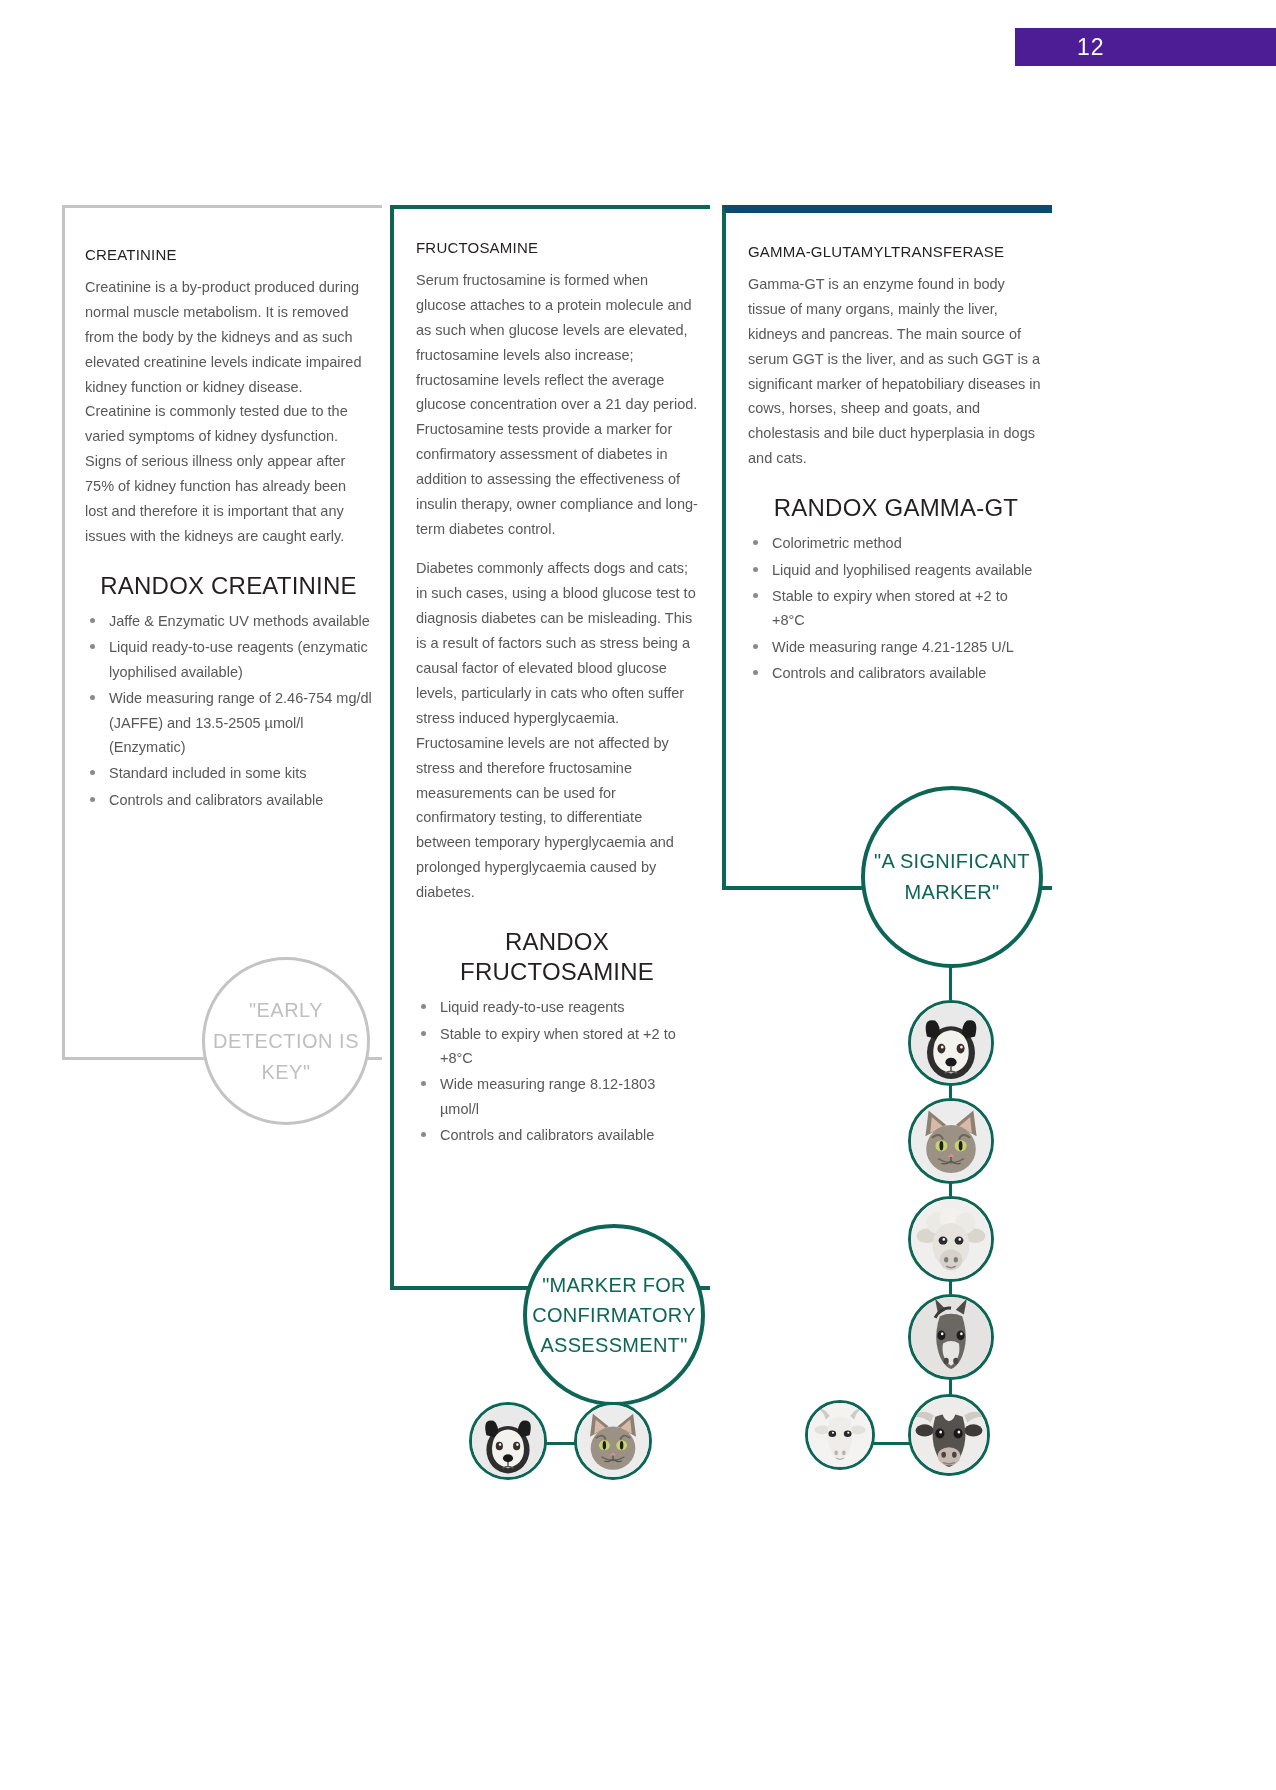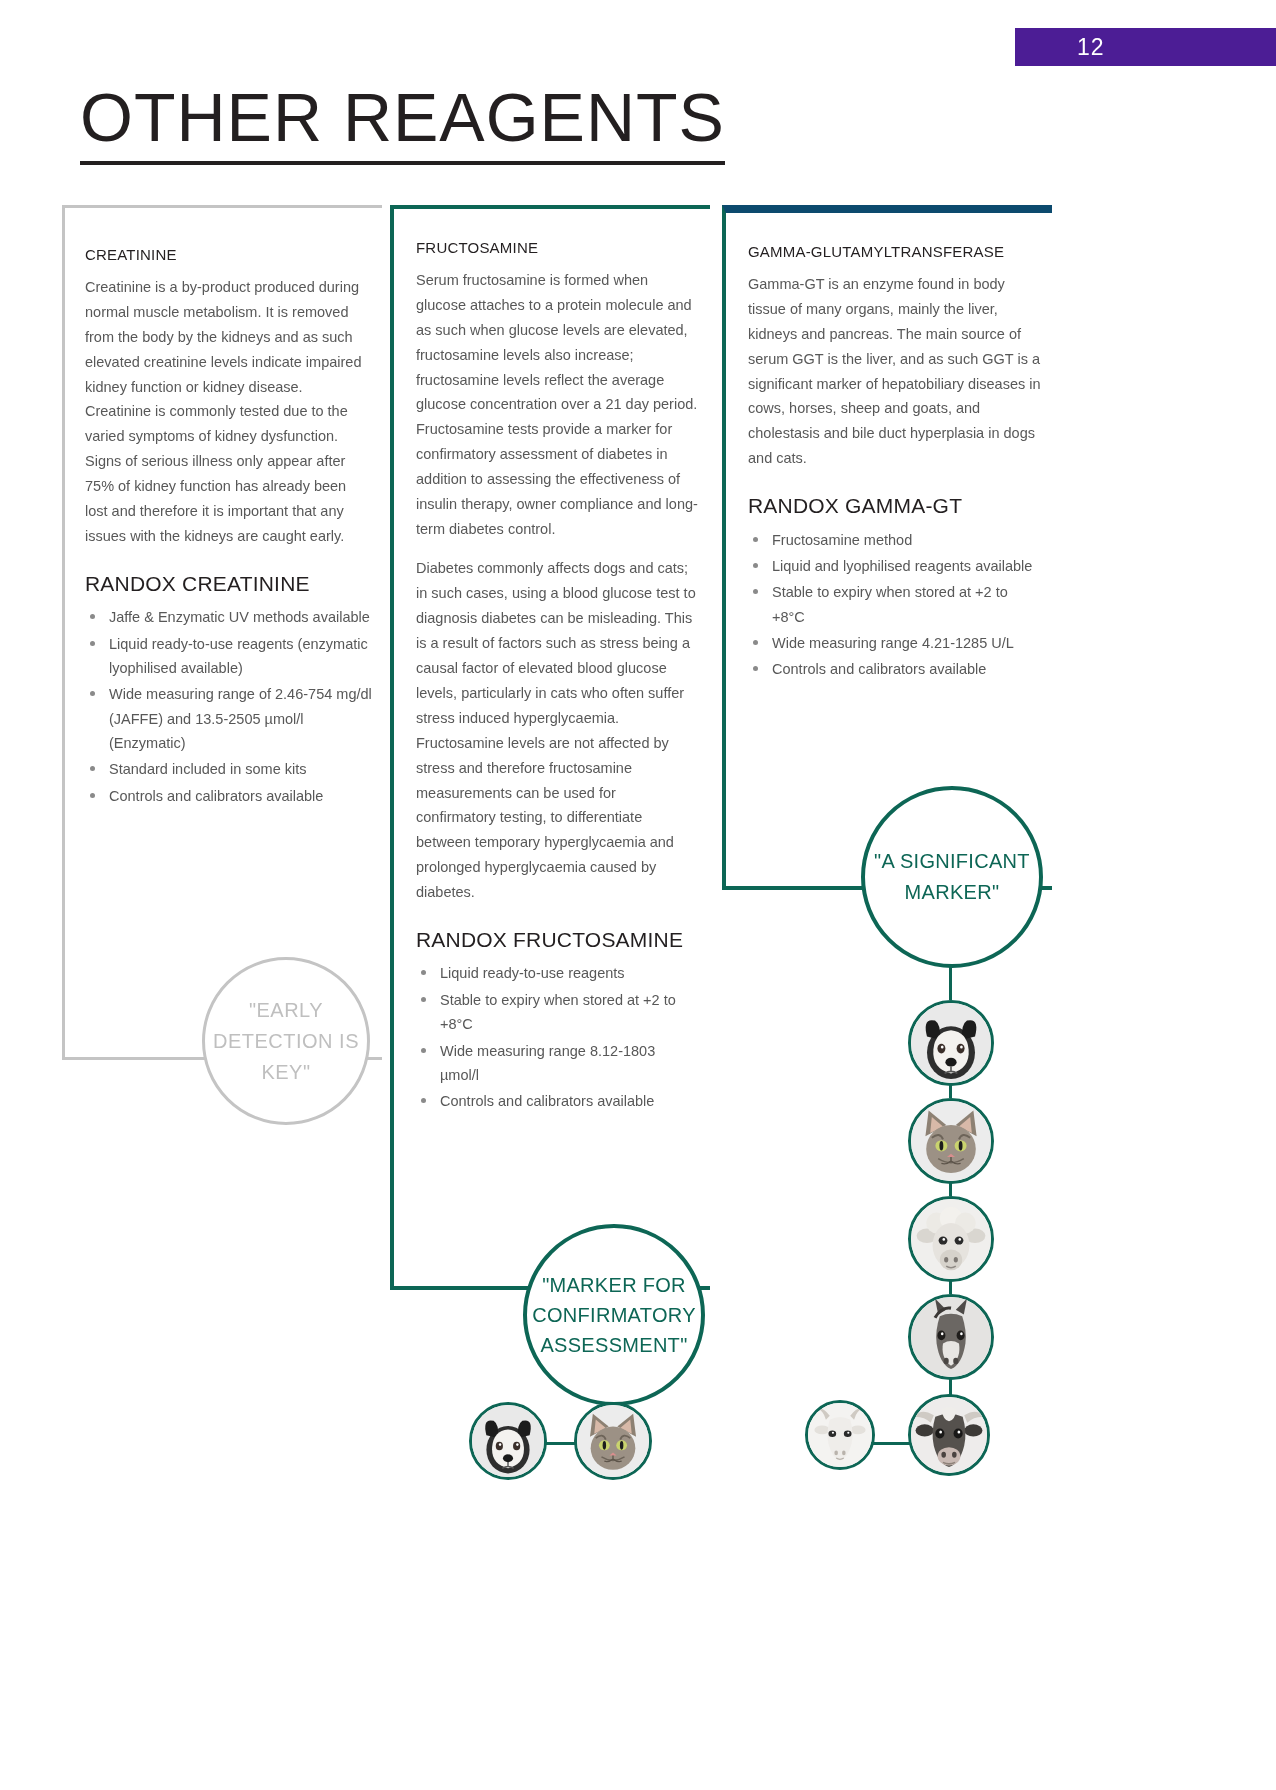--- a/index.html
+++ b/index.html
@@ -54,22 +54,22 @@
     border-top:8px solid #0c4a6e;
     border-bottom:4px solid #0d6655;
     padding:30px 8px 0 22px;
   }
 
   h2.sec{
     font-size:15px;color:#231f20;font-weight:400;
     margin:0 0 10px 0;line-height:1.25;letter-spacing:0.2px;
   }
   h3.sub{
-    font-size:21px;color:#231f20;font-weight:400;
-    margin:22px 0 8px 0;line-height:1.25;letter-spacing:0.2px;
+    font-size:24px;color:#231f20;font-weight:400;
+    margin:22px 0 8px 0;line-height:1.25;letter-spacing:0.2px;text-align:center;
   }
   p.body{
     font-size:14.5px;line-height:1.72;margin:0 0 14px 0;color:#585858;
   }
   ul.bul{margin:0;padding:0;list-style:none;}
   ul.bul li{
     font-size:14.5px;line-height:1.68;color:#585858;
     position:relative;padding-left:24px;margin-bottom:2px;
   }
   ul.bul li:before{
@@ -113,21 +113,20 @@
 </style>
 </head>
 <body>
 
 <div class="page">
 
   <div class="page-num">
     <span>12</span>
   </div>
 
-  <div class="title">OTHER REAGENTS</div>
 
   <div class="col col1">
     <h2 class="sec">CREATININE</h2>
     <p class="body">Creatinine is a by-product produced during normal muscle metabolism. It is removed from the body by the kidneys and as such elevated creatinine levels indicate impaired kidney function or kidney disease. Creatinine is commonly tested due to the varied symptoms of kidney dysfunction. Signs of serious illness only appear after 75% of kidney function has already been lost and therefore it is important that any issues with the kidneys are caught early.</p>
     <h3 class="sub">RANDOX CREATININE</h3>
     <ul class="bul">
       <li>Jaffe &amp; Enzymatic UV methods available</li>
       <li>Liquid ready-to-use reagents (enzymatic lyophilised available)</li>
       <li>Wide measuring range of 2.46-754 mg/dl (JAFFE) and 13.5-2505 µmol/l (Enzymatic)</li>
       <li>Standard included in some kits</li>
@@ -146,21 +145,21 @@
       <li>Wide measuring range 8.12-1803 µmol/l</li>
       <li>Controls and calibrators available</li>
     </ul>
   </div>
 
   <div class="col col3">
     <h2 class="sec">GAMMA-GLUTAMYLTRANSFERASE</h2>
     <p class="body">Gamma-GT is an enzyme found in body tissue of many organs, mainly the liver, kidneys and pancreas. The main source of serum GGT is the liver, and as such GGT is a significant marker of hepatobiliary diseases in cows, horses, sheep and goats, and cholestasis and bile duct hyperplasia in dogs and cats.</p>
     <h3 class="sub">RANDOX GAMMA-GT</h3>
     <ul class="bul">
-      <li>Fructosamine method</li>
+      <li>Colorimetric method</li>
       <li>Liquid and lyophilised reagents available</li>
       <li>Stable to expiry when stored at +2 to +8°C</li>
       <li>Wide measuring range 4.21-1285 U/L</li>
       <li>Controls and calibrators available</li>
     </ul>
   </div>
 
   <div class="quote-circle qc-grey">
     <span>"EARLY DETECTION IS KEY"</span>
   </div>

